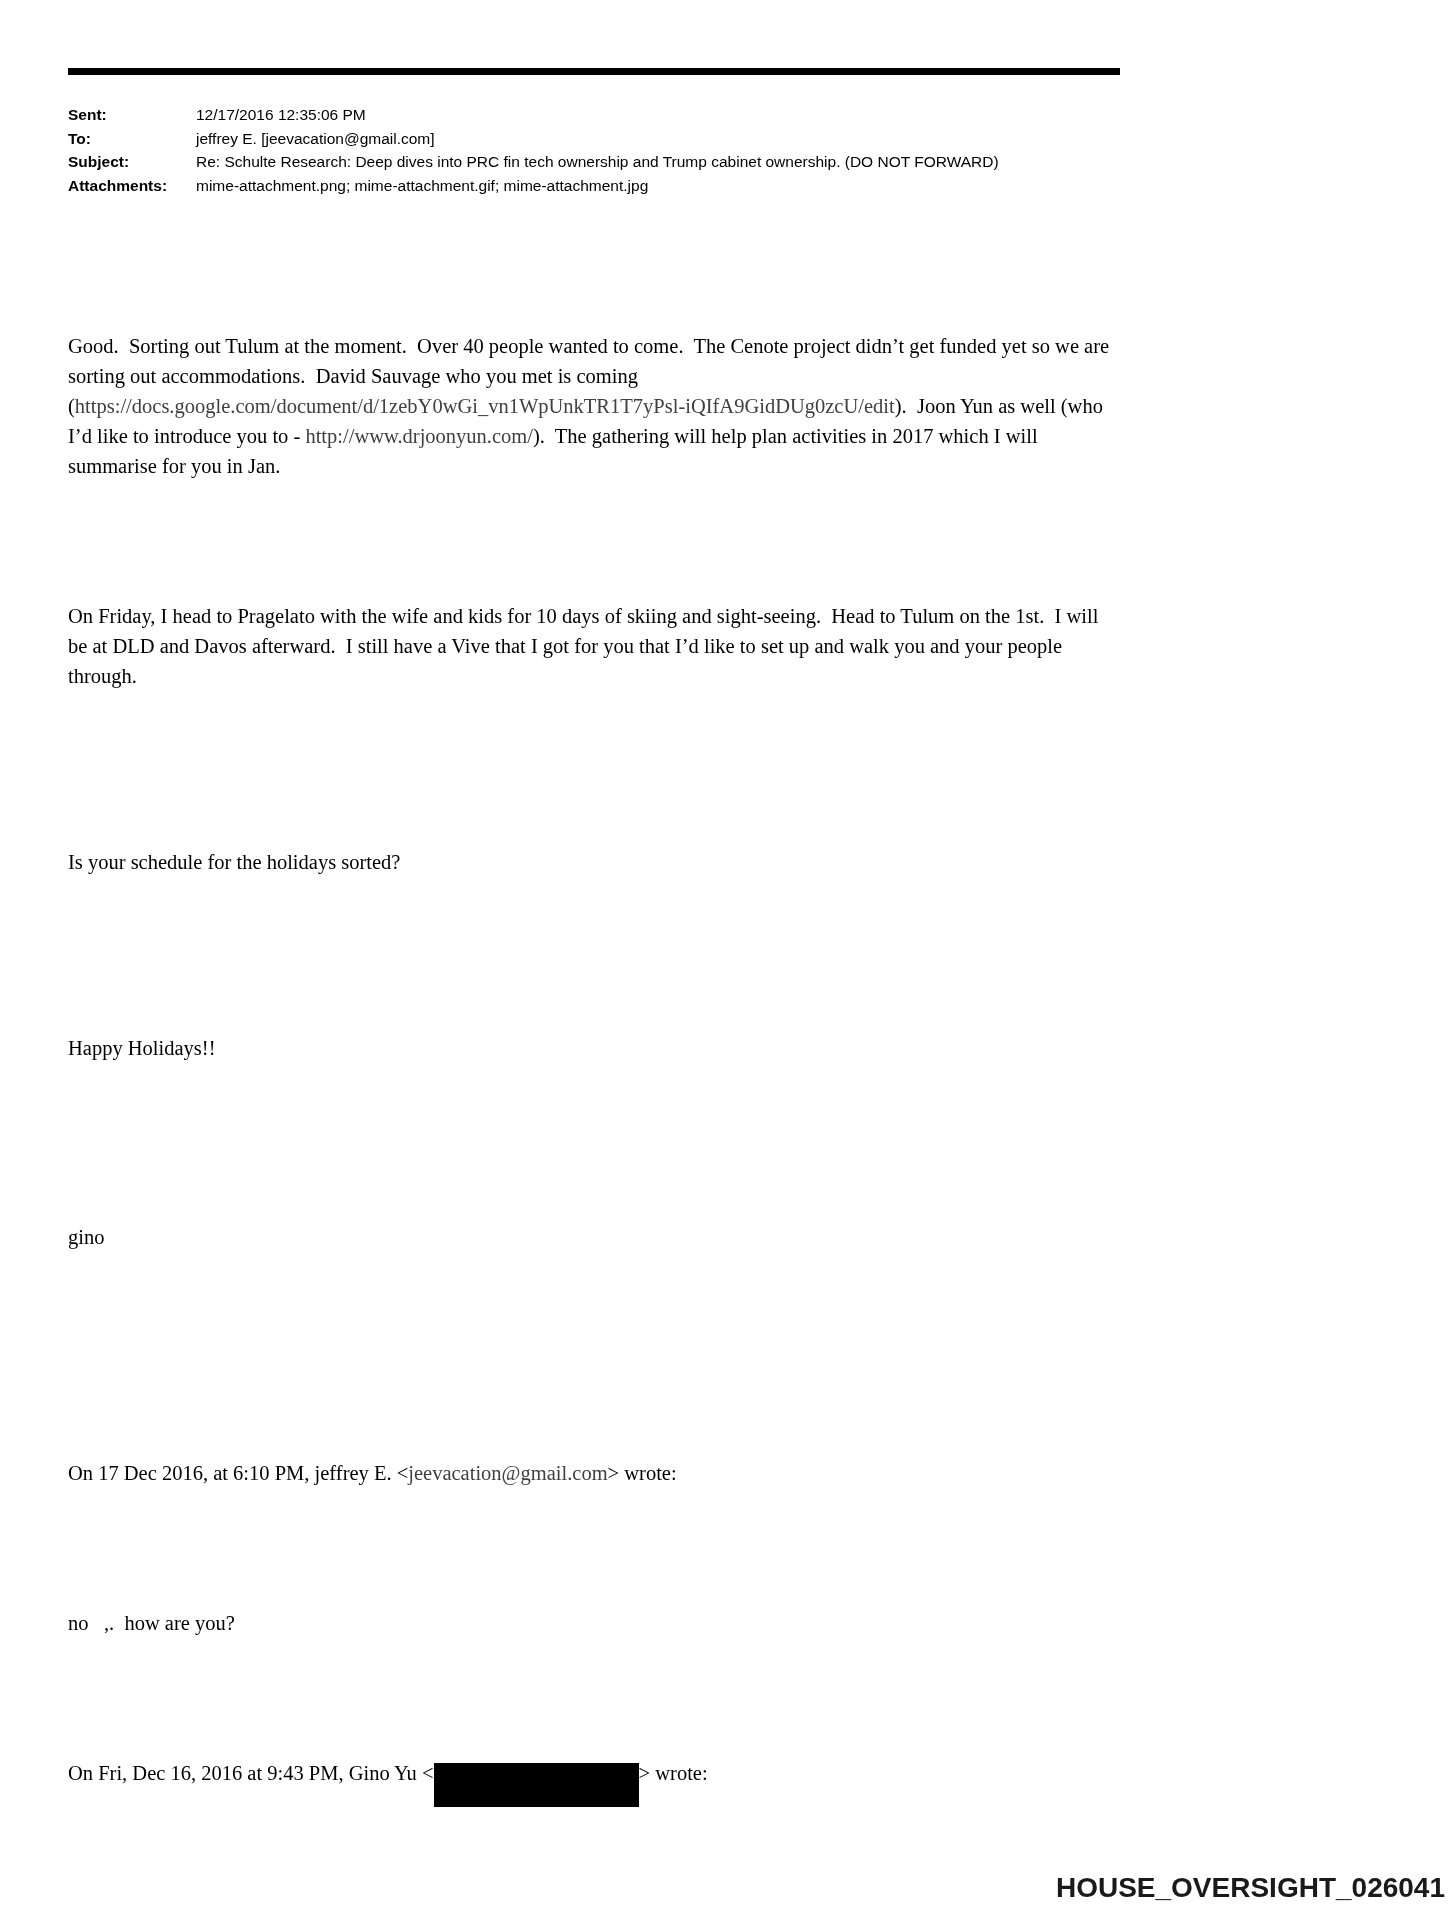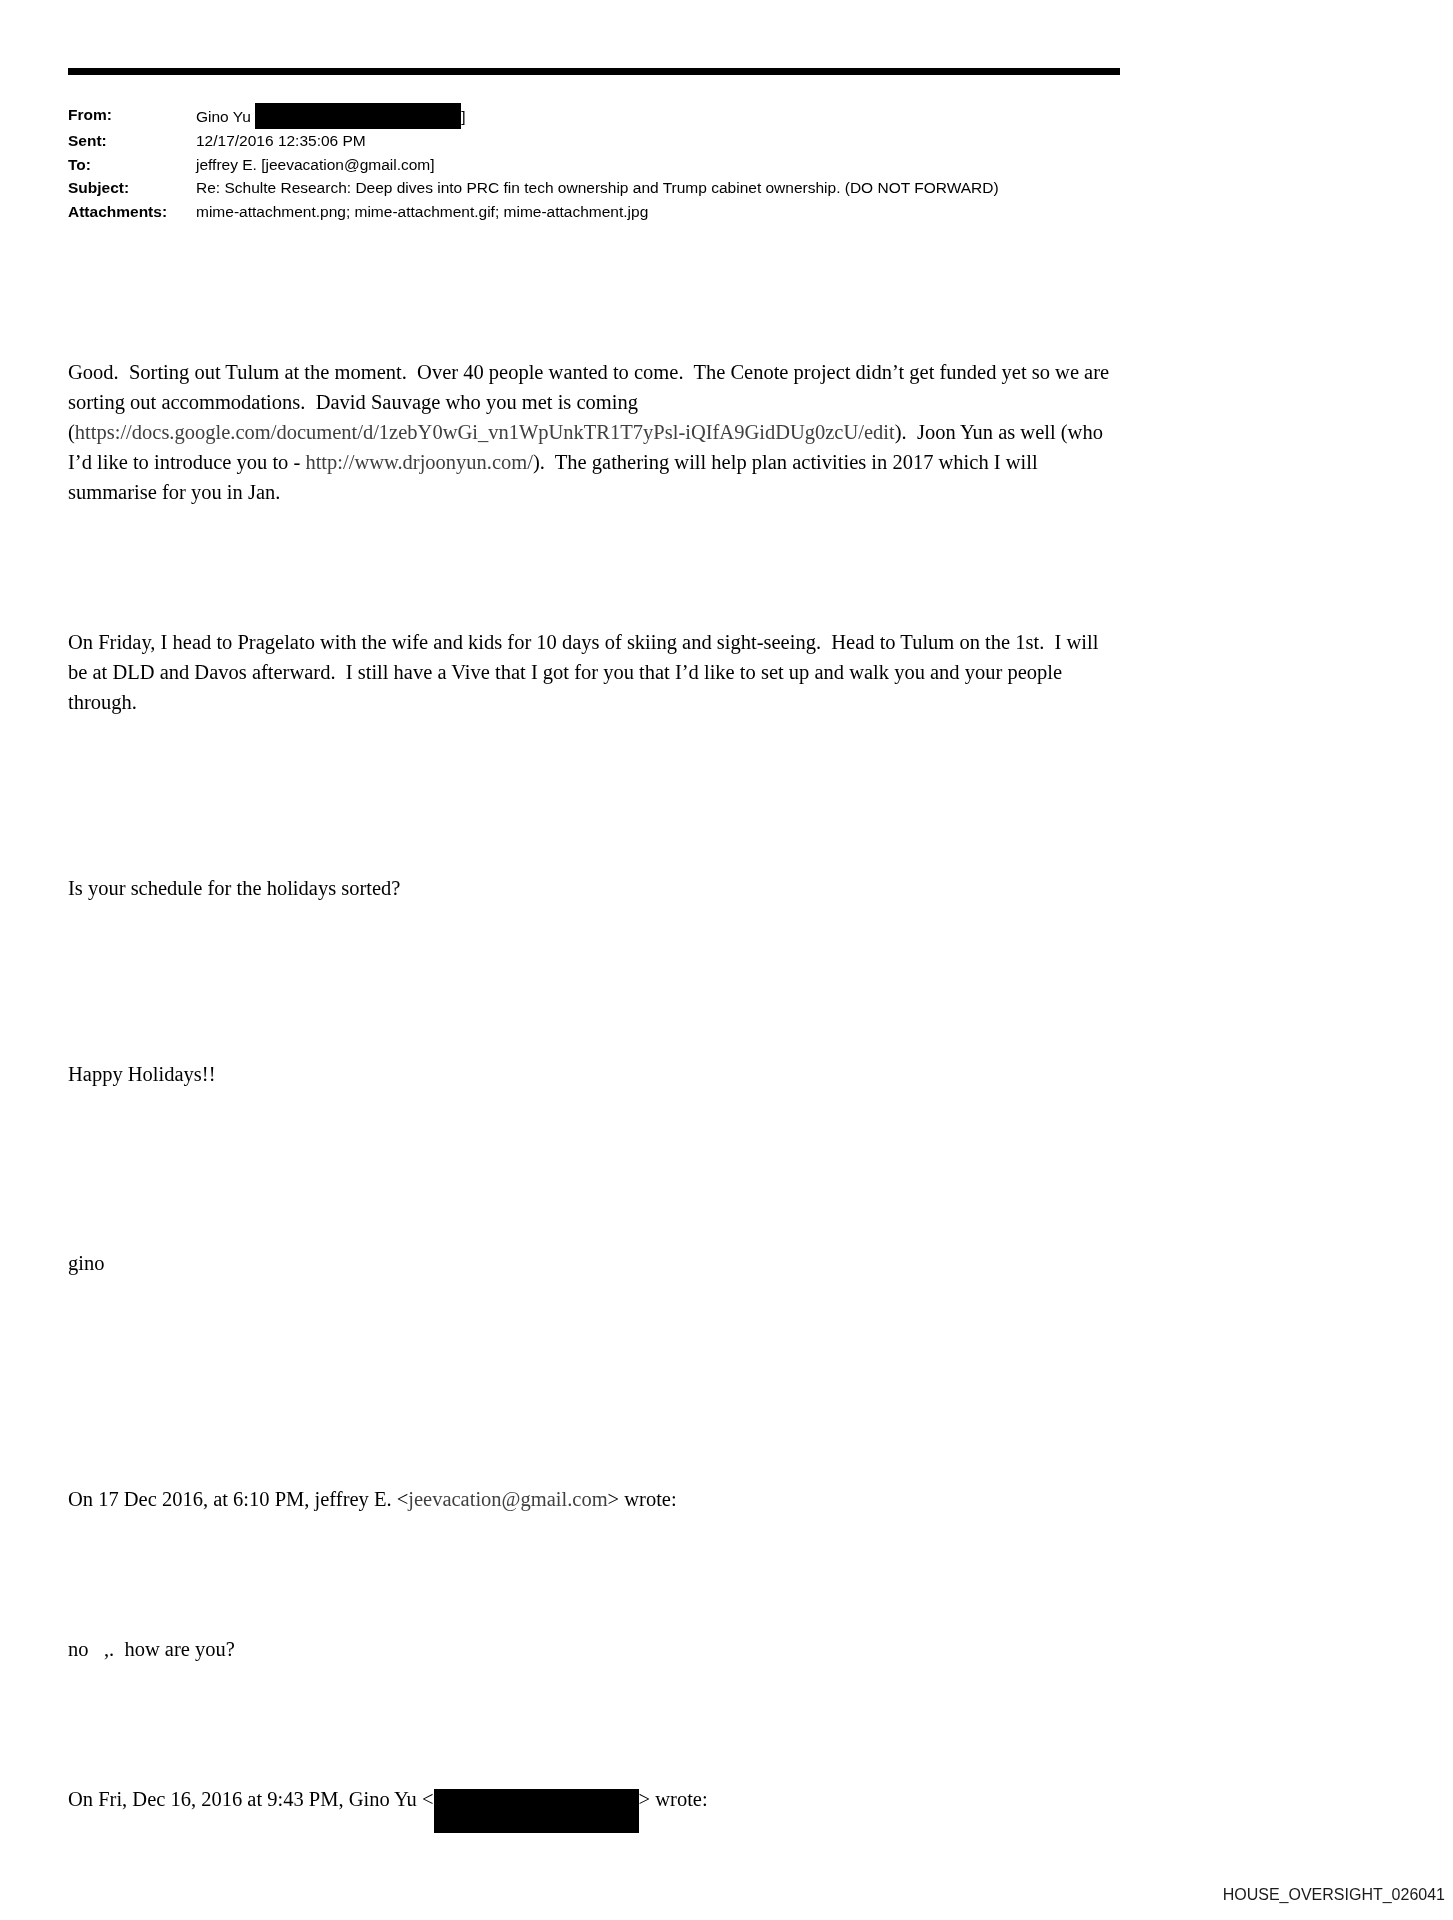--- a/index.html
+++ b/index.html
@@ -27,36 +27,32 @@
   .lnk { color:#404040; cursor:pointer; }
 
   
   .redact { display:inline-block; background:#000; }
   .redact-from-top { width:206px; height:26px; vertical-align:-7px; }
   .redact-reply { width:205px; height:44px; vertical-align:-27px; }
 
   
   .footer {
     position:absolute; right:8px; bottom:16px;
-    font-family:"Liberation Sans", sans-serif; font-size:16px; color:#1a1a1a;
+    font-family:"Liberation Sans", sans-serif; font-size:28px; color:#1a1a1a;font-weight:bold;
   }
 </style>
 </head>
 <body>
 
 <div class="page">
   <div class="content">
 
     <div class="rule"></div>
 
     <div class="mailheader">
-      <div class="hrow">
-        <div class="hlabel">From:</div>
-        <div class="hvalue"><span>Gino Yu </span><span class="redact redact-from-top"></span><span>]</span></div>
-      </div>
       <div class="hrow">
         <div class="hlabel">Sent:</div>
         <div class="hvalue">12/17/2016 12:35:06 PM</div>
       </div>
       <div class="hrow">
         <div class="hlabel">To:</div>
         <div class="hvalue">jeffrey E. [jeevacation@gmail.com]</div>
       </div>
       <div class="hrow">
         <div class="hlabel">Subject:</div>

